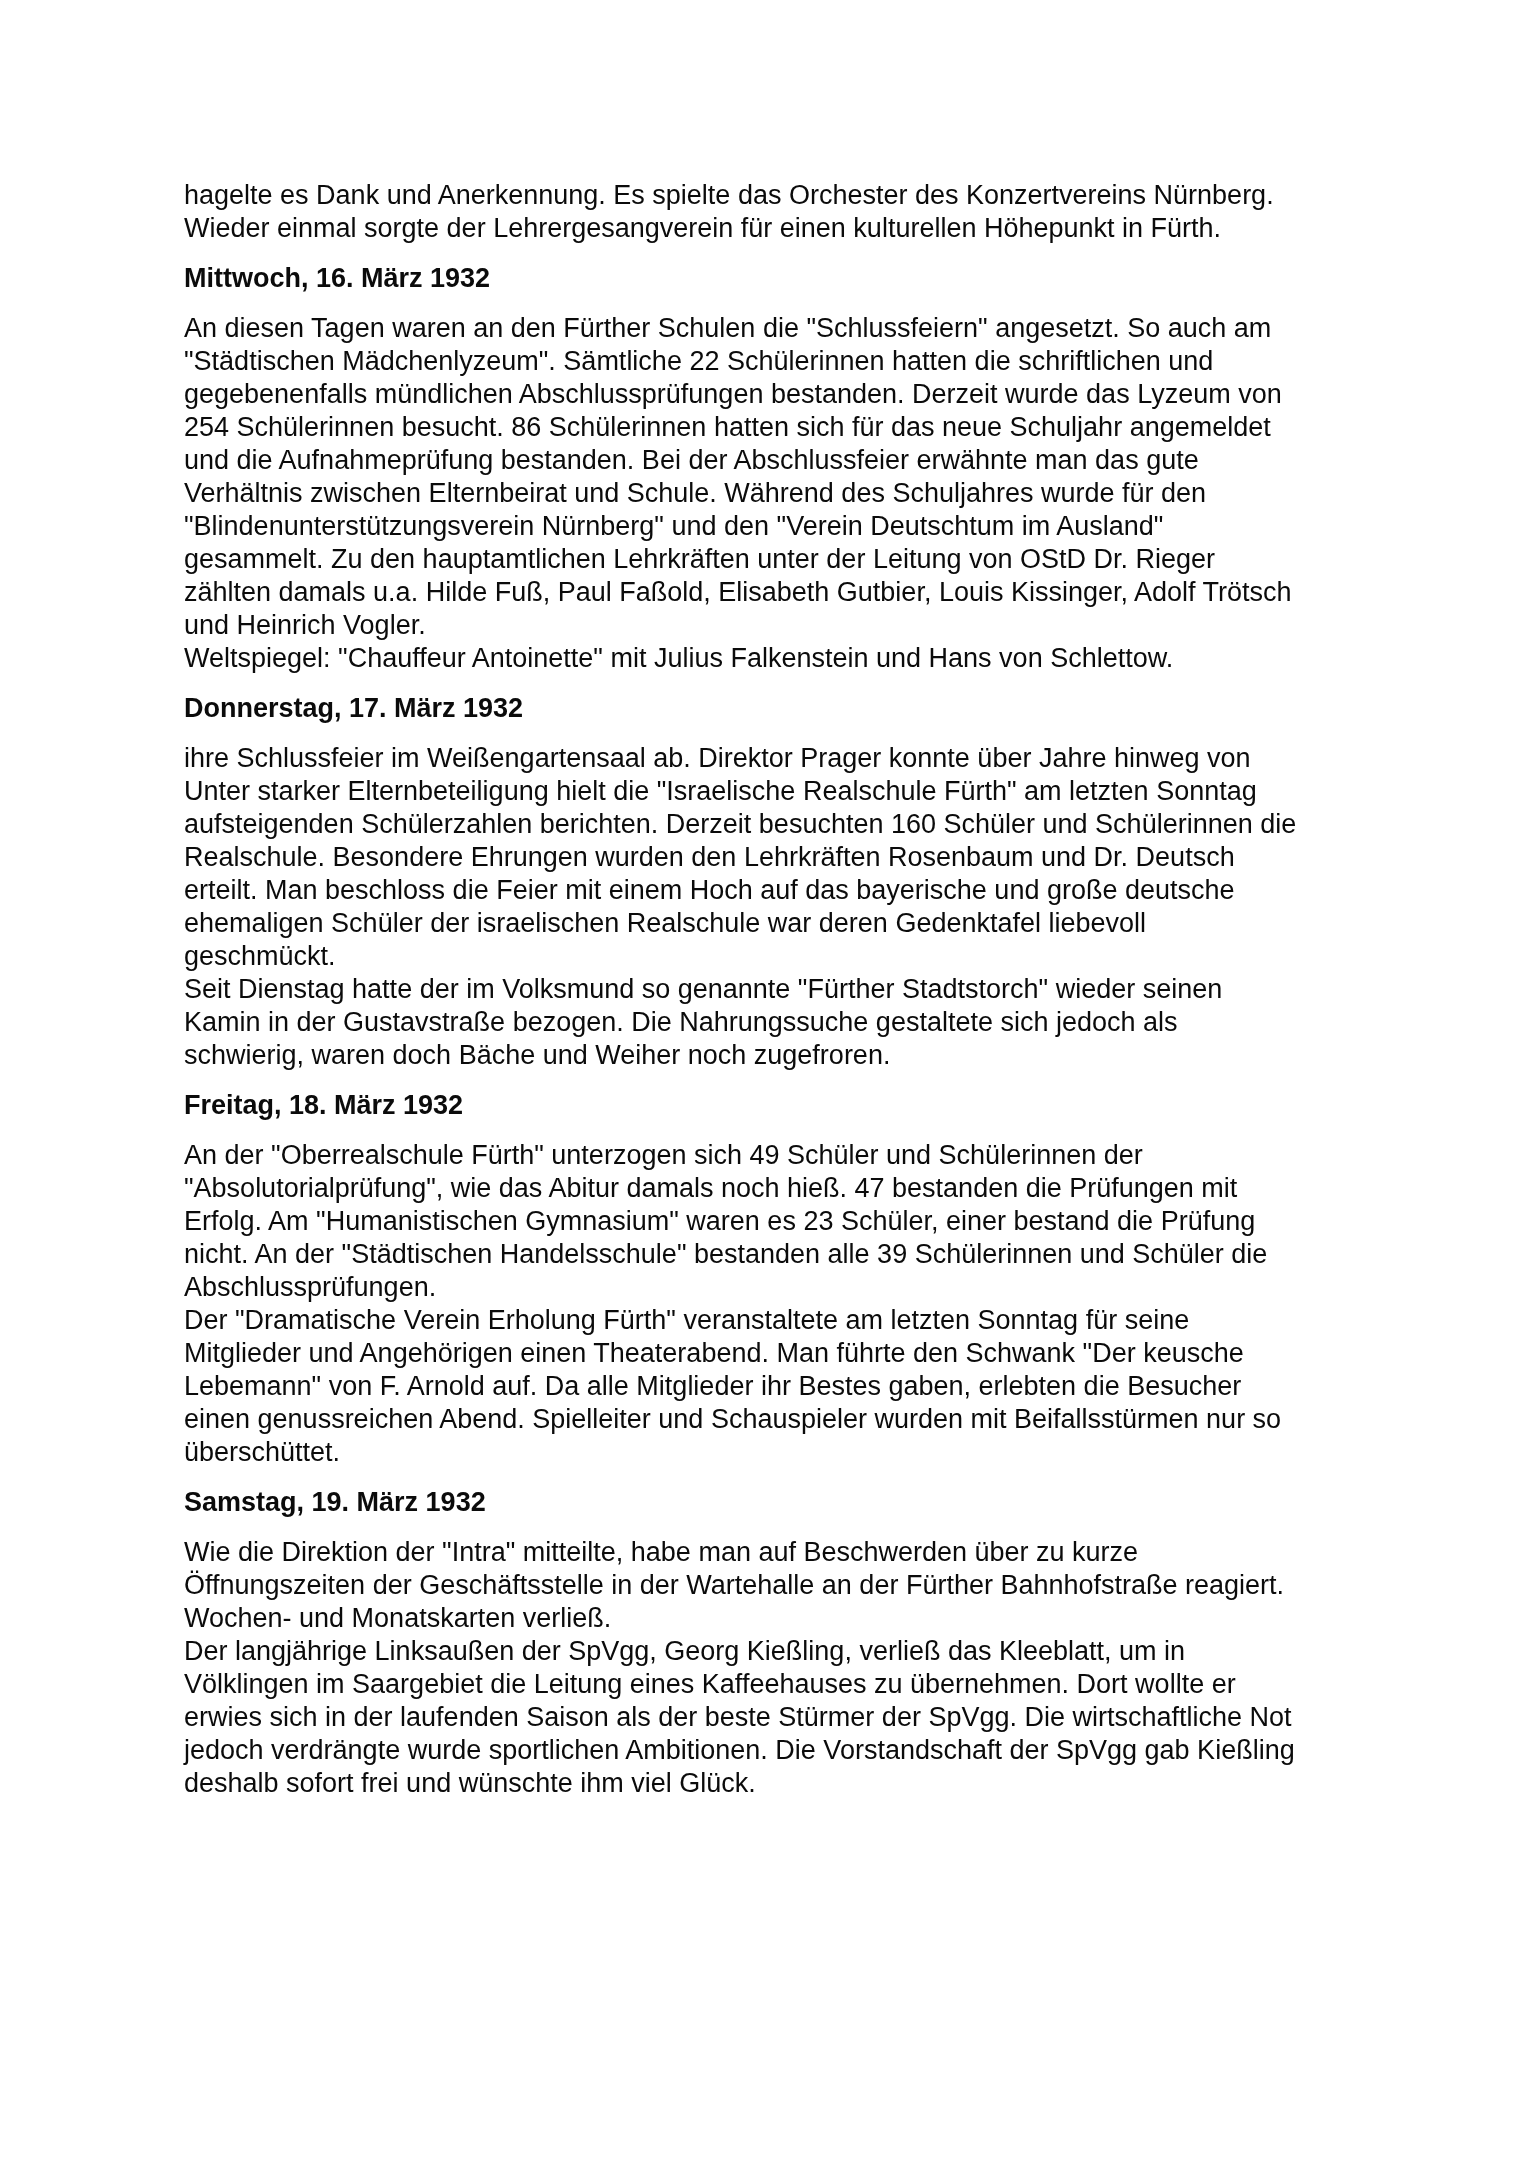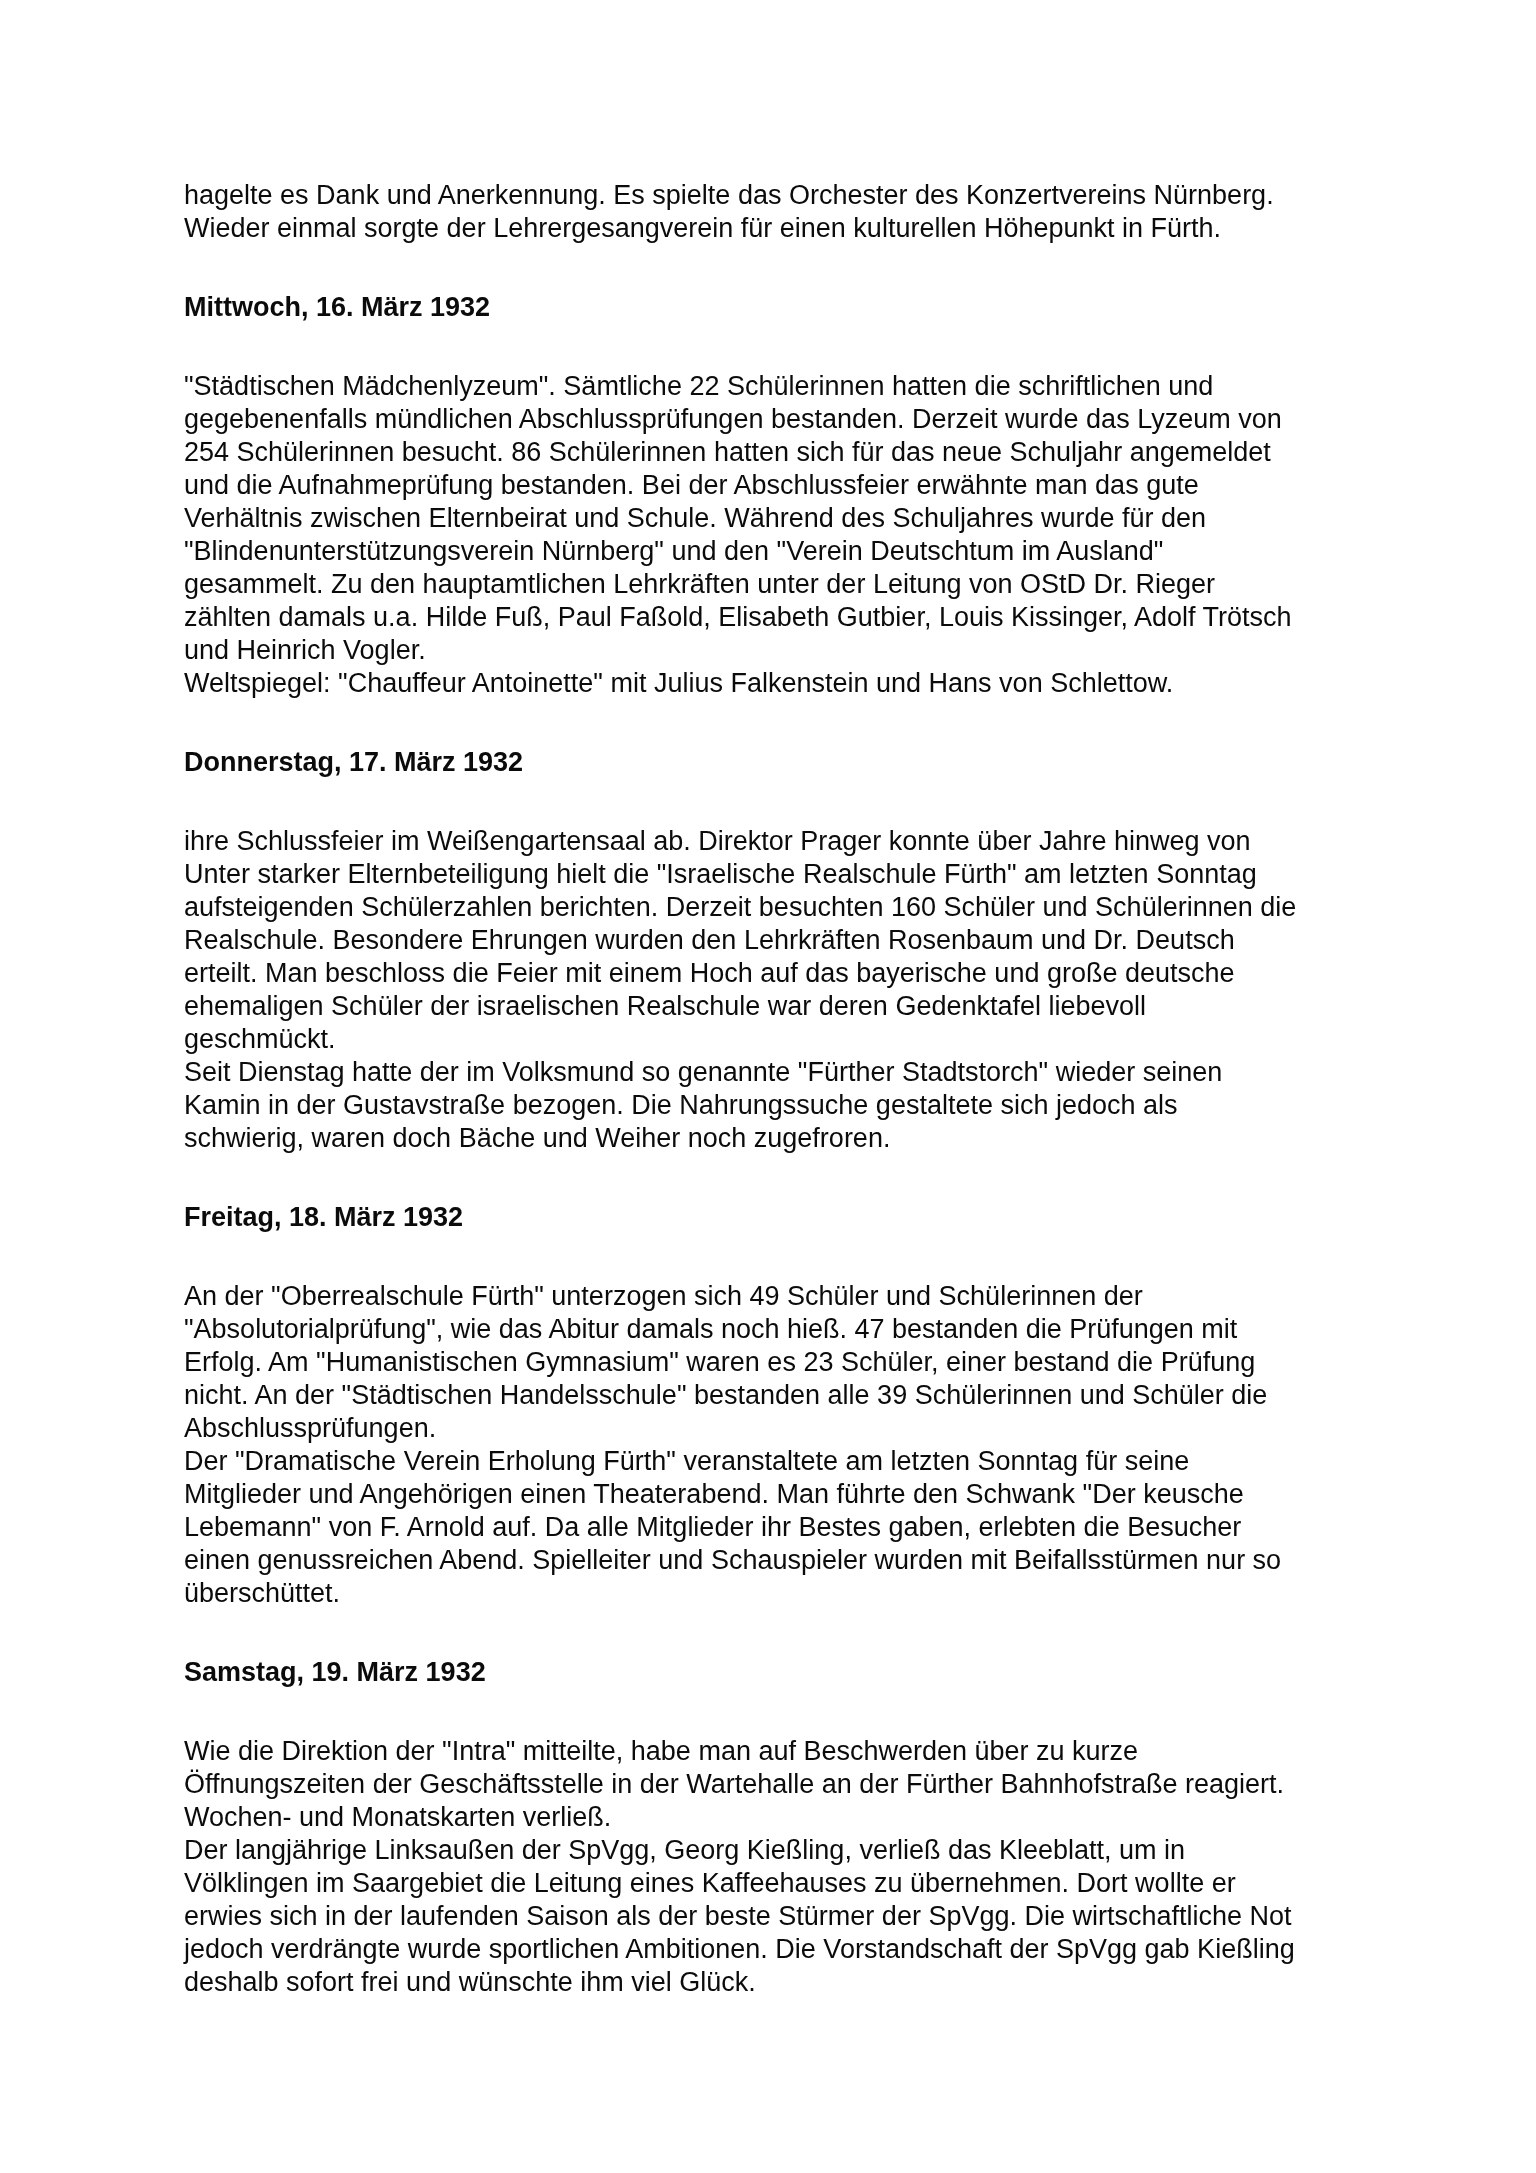--- a/index.html
+++ b/index.html
@@ -19,37 +19,38 @@
     font-size: 27px;
     line-height: 33px;
     color: #0b0b0b;
     overflow: hidden;
   }
   .line {
     white-space: pre;
   }
   .heading {
     font-weight: bold;
-    margin: 46px 0;
+    margin: 17px 0;
     white-space: pre;
   }
 </style>
 </head>
 <body>
 
 <div class="page">
 
   <div>
     <div class="line">hagelte es Dank und Anerkennung. Es spielte das Orchester des Konzertvereins Nürnberg.</div>
     <div class="line">Wieder einmal sorgte der Lehrergesangverein für einen kulturellen Höhepunkt in Fürth.</div>
   </div>
 
   <div>
     <div class="heading">Mittwoch, 16. März 1932</div>
     <div>
+      <div class="line">An diesen Tagen waren an den Fürther Schulen die "Schlussfeiern" angesetzt. So auch am</div>
       <div class="line">"Städtischen Mädchenlyzeum". Sämtliche 22 Schülerinnen hatten die schriftlichen und</div>
       <div class="line">gegebenenfalls mündlichen Abschlussprüfungen bestanden. Derzeit wurde das Lyzeum von</div>
       <div class="line">254 Schülerinnen besucht. 86 Schülerinnen hatten sich für das neue Schuljahr angemeldet</div>
       <div class="line">und die Aufnahmeprüfung bestanden. Bei der Abschlussfeier erwähnte man das gute</div>
       <div class="line">Verhältnis zwischen Elternbeirat und Schule. Während des Schuljahres wurde für den</div>
       <div class="line">"Blindenunterstützungsverein Nürnberg" und den "Verein Deutschtum im Ausland"</div>
       <div class="line">gesammelt. Zu den hauptamtlichen Lehrkräften unter der Leitung von OStD Dr. Rieger</div>
       <div class="line">zählten damals u.a. Hilde Fuß, Paul Faßold, Elisabeth Gutbier, Louis Kissinger, Adolf Trötsch</div>
       <div class="line">und Heinrich Vogler.</div>
       <div class="line">Weltspiegel: "Chauffeur Antoinette" mit Julius Falkenstein und Hans von Schlettow.</div>

